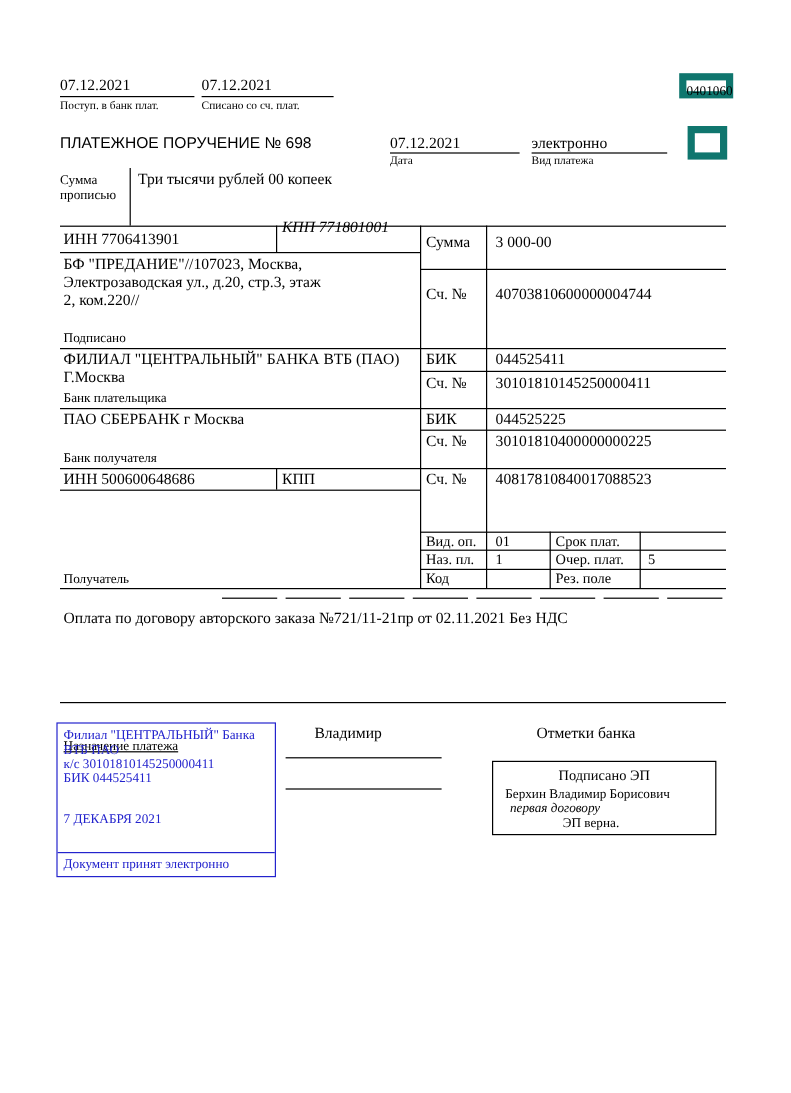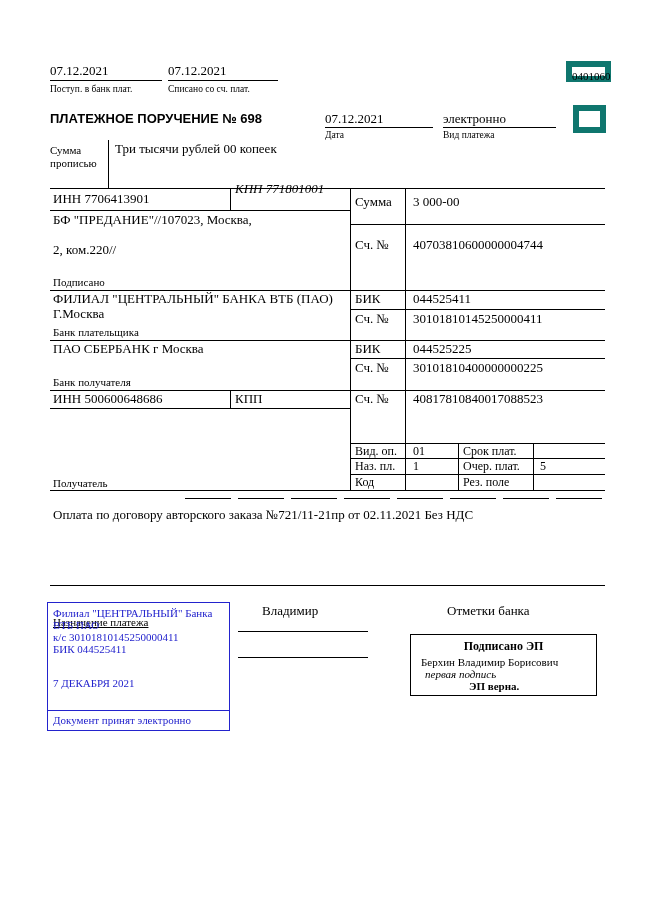--- a/index.html
+++ b/index.html
@@ -5,21 +5,21 @@
   * { margin:0; padding:0; box-sizing:border-box; }
   html,body { background:#ffffff; }
   .page {
     position:relative; width:658px; height:911px; background:#ffffff;
     font-family:"Liberation Serif", serif; color:#000; overflow:hidden;margin-top:28px;
   }
   .t  { position:absolute; font-size:13px; line-height:1.12; white-space:nowrap; }
   .sm { font-size:9.5px; }
   .md { font-size:11px; }
   .xs { font-size:12px; }
-  .b  { font-weight:bold; }
+  .b  { font-weight:normal; }
   .sans { font-family:"Liberation Sans", sans-serif; }
   .hl { position:absolute; height:1px; background:#000; }
   .vl { position:absolute; width:1px; background:#000; }
   .box { position:absolute; border:6px solid #0f766e; }
   .formcode { text-align:center; font-size:11px; line-height:19px; }
   .stamp {
     position:absolute; left:47px; top:574px; width:183px; height:129px;
     border:1px solid #2323cd; color:#2323cd; font-size:11px;
   }
   .stamp .st { position:absolute; white-space:nowrap; }
@@ -77,20 +77,21 @@
   <div class="vl" style="left:350px;top:160px;height:302px;"></div>
   <div class="vl" style="left:405px;top:160px;height:302px;"></div>
   <div class="vl" style="left:458px;top:415px;height:47px;"></div>
   <div class="vl" style="left:533px;top:415px;height:47px;"></div>
 
   <span class="t" style="left:53px;top:164px;">ИНН 7706413901</span>
   <span class="t" style="left:235px;top:154px;font-style:italic;">КПП 771801001</span>
   <span class="t" style="left:355px;top:167px;">Сумма</span>
   <span class="t" style="left:413px;top:167px;">3 000-00</span>
   <span class="t" style="left:53px;top:185px;">БФ "ПРЕДАНИЕ"//107023, Москва,</span>
+  <span class="t" style="left:53px;top:200px;">Электрозаводская ул., д.20, стр.3, этаж</span>
   <span class="t" style="left:53px;top:215px;">2, ком.220//</span>
   <span class="t" style="left:355px;top:210px;">Сч. №</span>
   <span class="t" style="left:413px;top:210px;">40703810600000004744</span>
   <span class="t md" style="left:53px;top:248px;">Подписано</span>
 
   <span class="t" style="left:53px;top:264px;">ФИЛИАЛ "ЦЕНТРАЛЬНЫЙ" БАНКА ВТБ (ПАО)</span>
   <span class="t" style="left:53px;top:279px;">Г.Москва</span>
   <span class="t" style="left:355px;top:264px;">БИК</span>
   <span class="t" style="left:413px;top:264px;">044525411</span>
   <span class="t" style="left:355px;top:284px;">Сч. №</span>
@@ -144,17 +145,17 @@
   </div>
 
   <span class="t" style="left:262px;top:576px;">Владимир</span>
   <div class="hl" style="left:238px;top:603px;width:130px;"></div>
   <div class="hl" style="left:238px;top:629px;width:130px;"></div>
 
   <span class="t" style="left:447px;top:576px;">Отметки банка</span>
   <div class="epbox">
     <span class="et b center" style="top:4px;font-size:12px;">Подписано ЭП</span>
     <span class="et" style="left:10px;top:21px;">Берхин Владимир Борисович</span>
-    <span class="et i" style="left:14px;top:33px;">первая подпись</span>
+    <span class="et i" style="left:14px;top:33px;">первая договору</span>
     <span class="et b" style="left:58px;top:45px;">ЭП верна.</span>
   </div>
 
 </div>
 
 </body></html>

